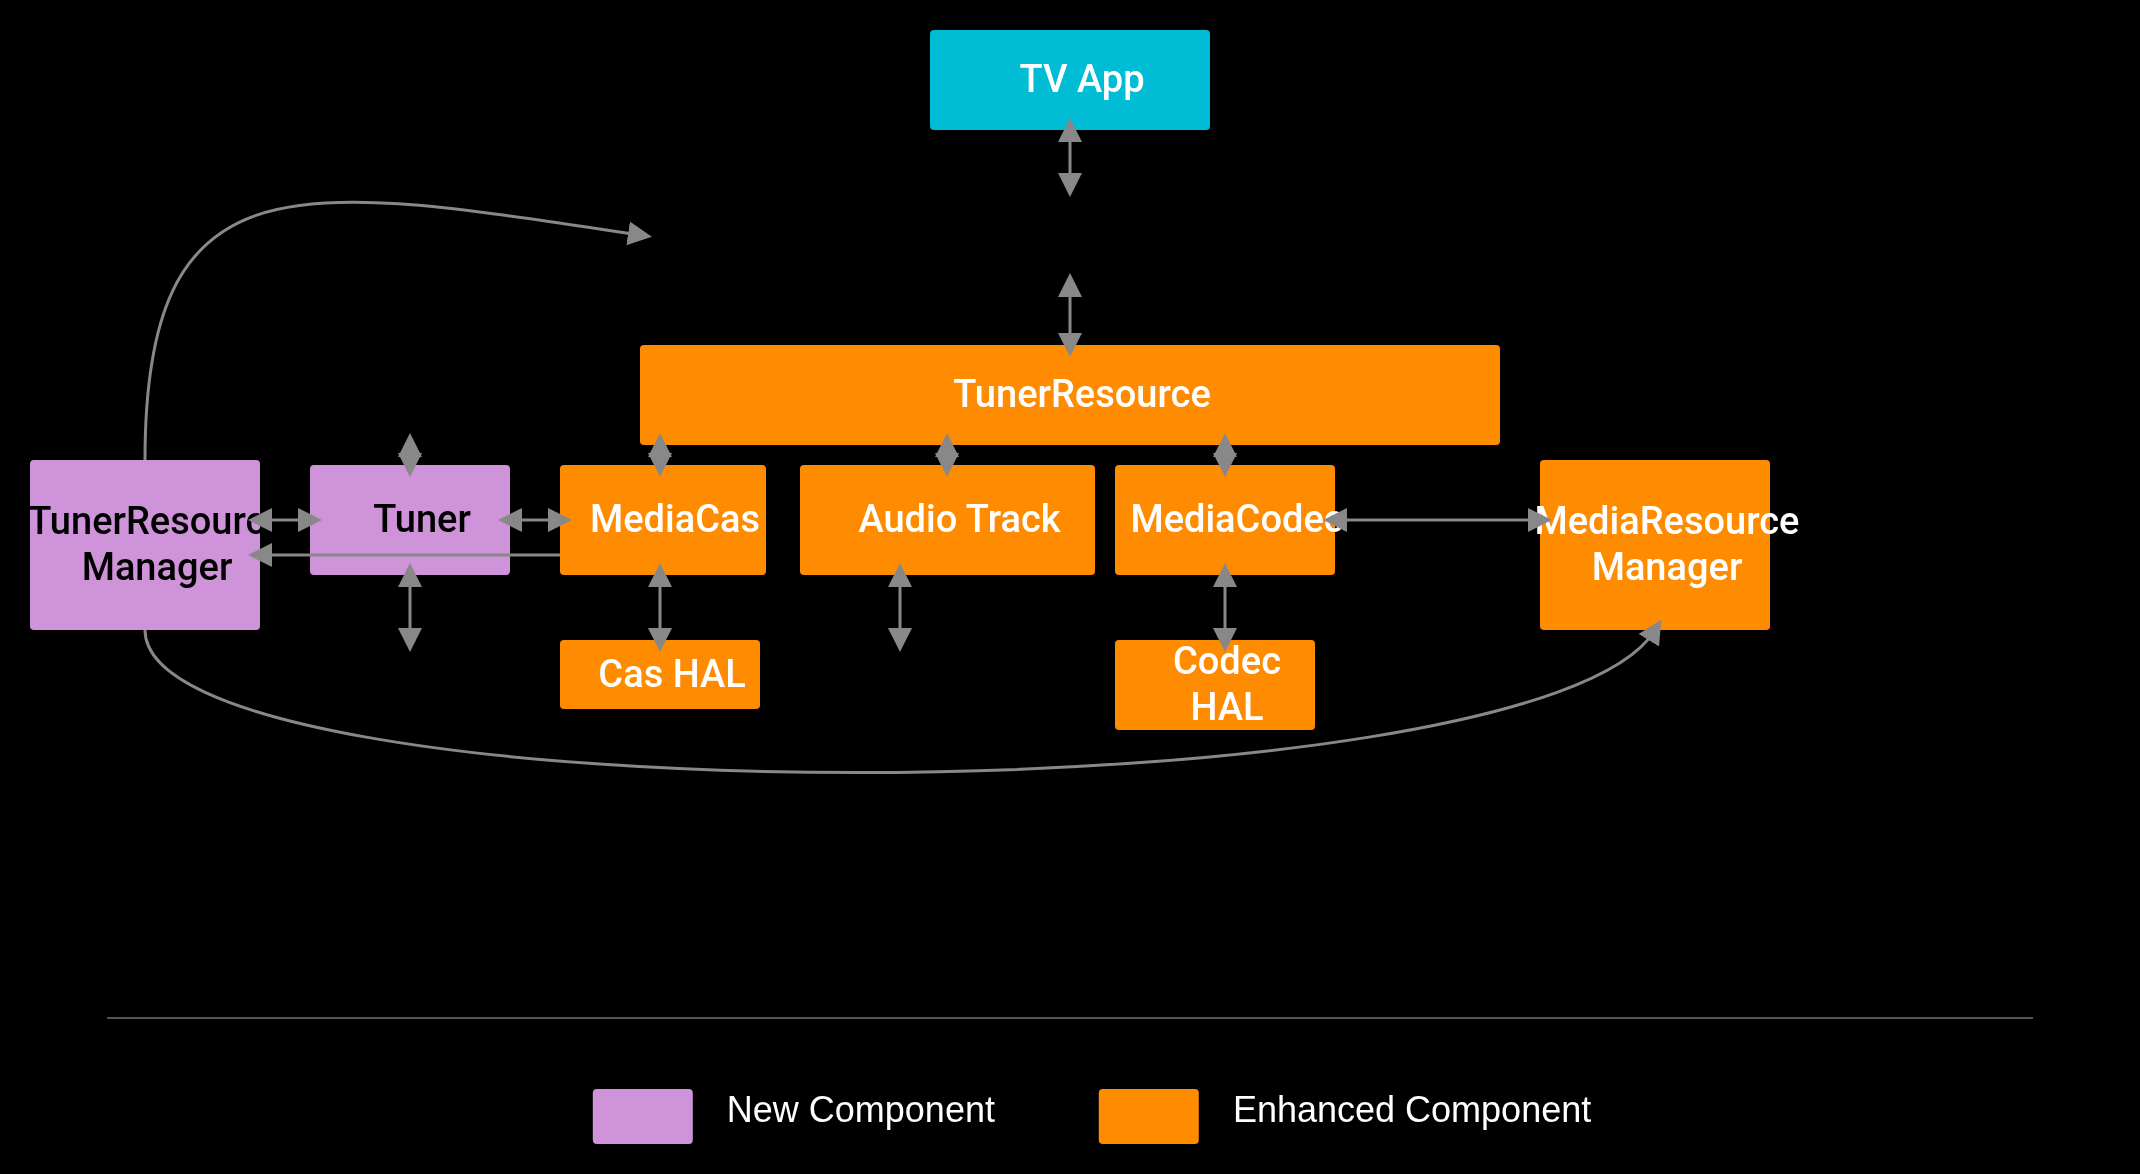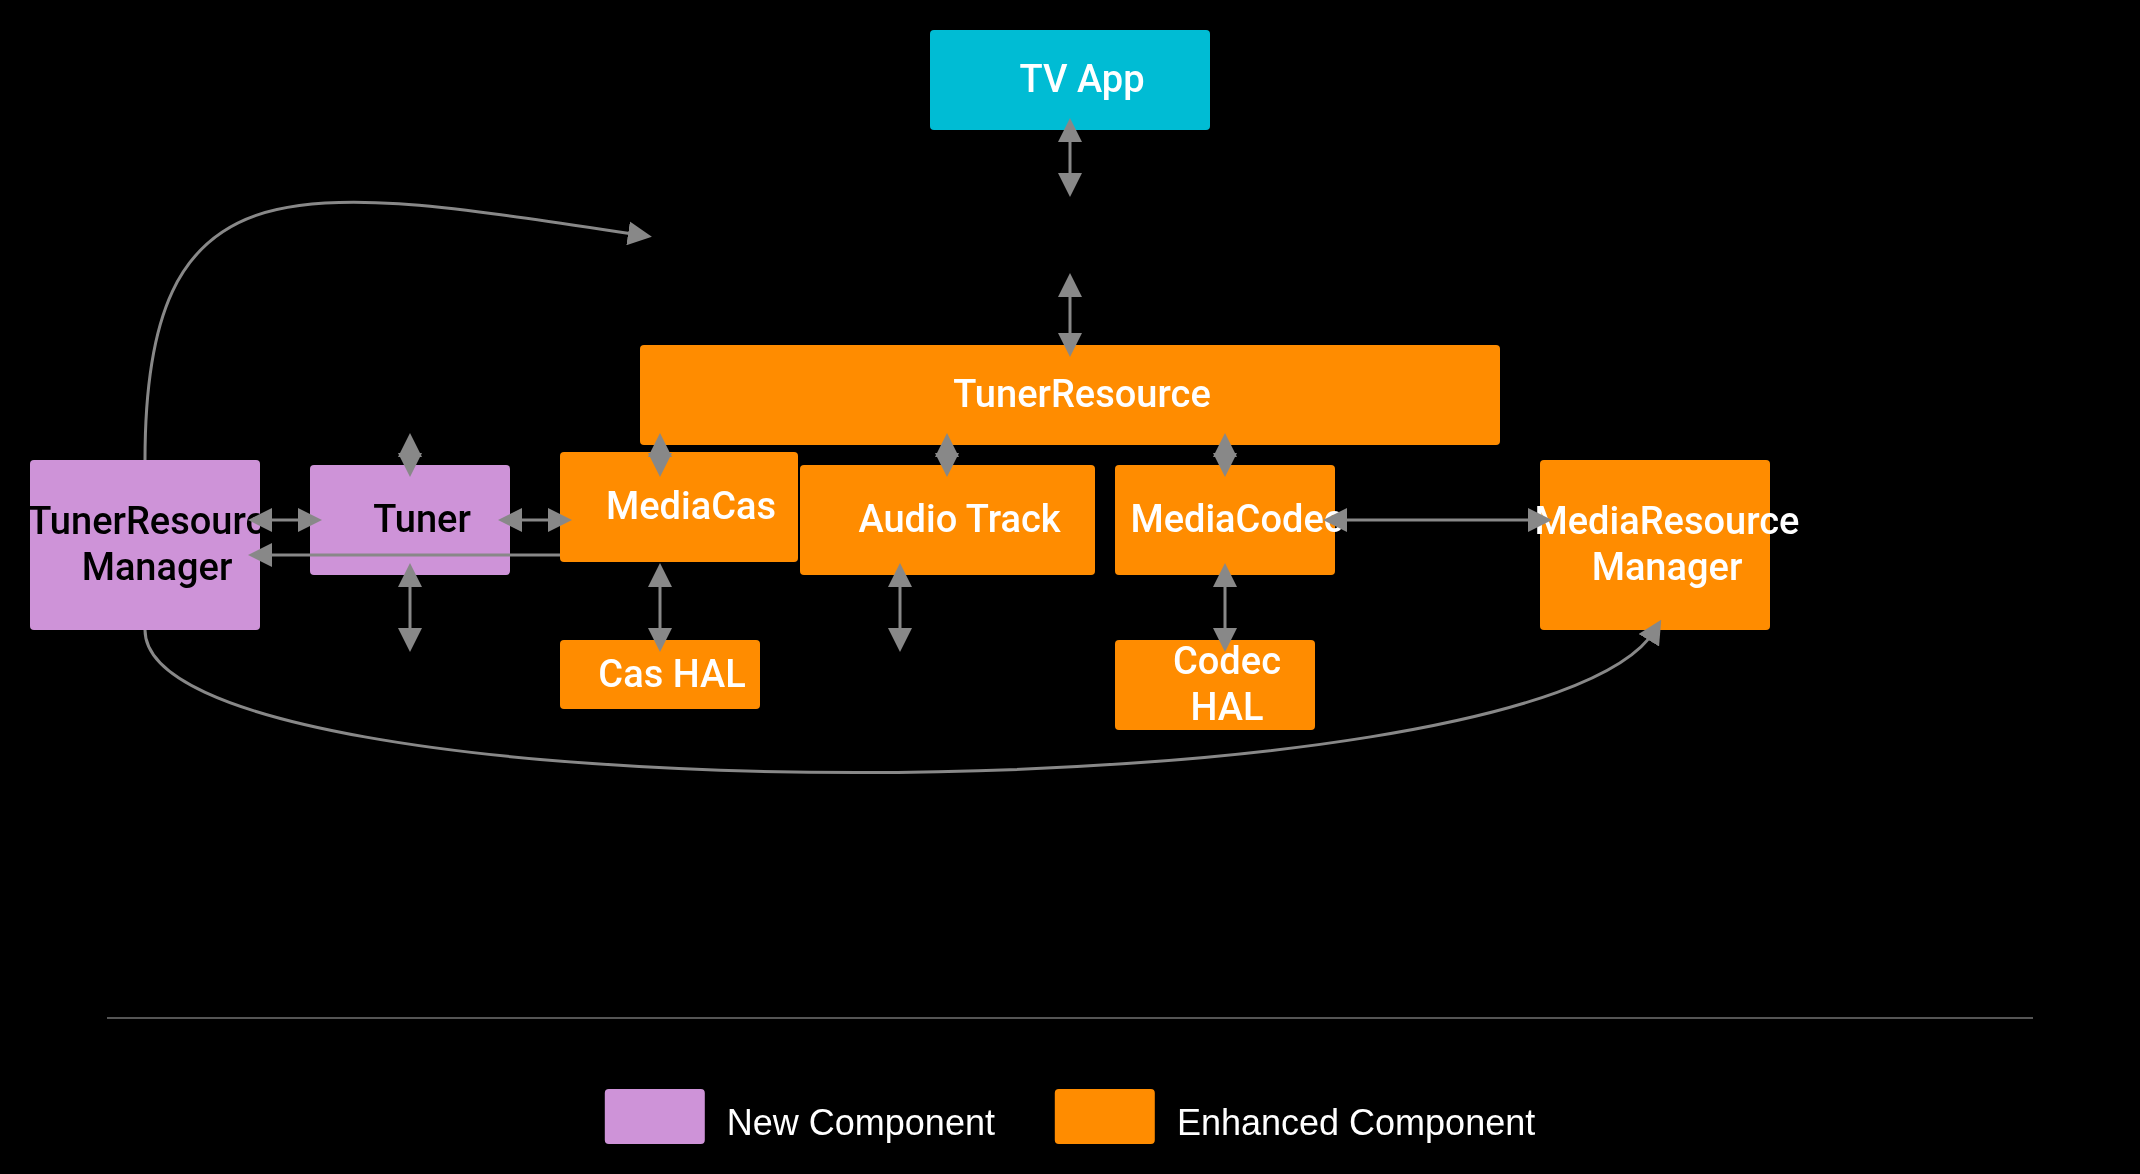--- a/index.html
+++ b/index.html
@@ -52,22 +52,22 @@
     }
     #tuner-resource-manager {
       width: 230px; height: 170px;
       left: 30px; top: 460px;
     }
     #tuner {
       width: 200px; height: 110px;
       left: 310px; top: 465px;
     }
     #media-cas {
-      width: 238px; height: 110px;
-      left: 560px; top: 452px;
+      width: 206px; height: 110px;
+      left: 560px; top: 465px;
     }
     #audio-track {
       width: 295px; height: 110px;
       left: 800px; top: 465px;
     }
     #media-codec {
       width: 220px; height: 110px;
       left: 1115px; top: 465px;
     }
     #media-resource-manager {
@@ -105,22 +105,23 @@
       position: absolute;
       bottom: 30px;
       left: 50%;
       transform: translateX(-50%);
       display: flex;
       align-items: center;
       gap: 60px;
     }
     .legend-item {
       display: flex;
-      align-items: flex-end;
-      gap: 22px;
+      align-items: flex-start;
+      gap: 34px;
+      margin-left: 44px;
     }
     .legend-box {
       width: 100px;
       height: 55px;
       border-radius: 4px;
     }
     .legend-label {
       font-size: 36px;
       color: #fff;
       font-family: Arial, sans-serif;

